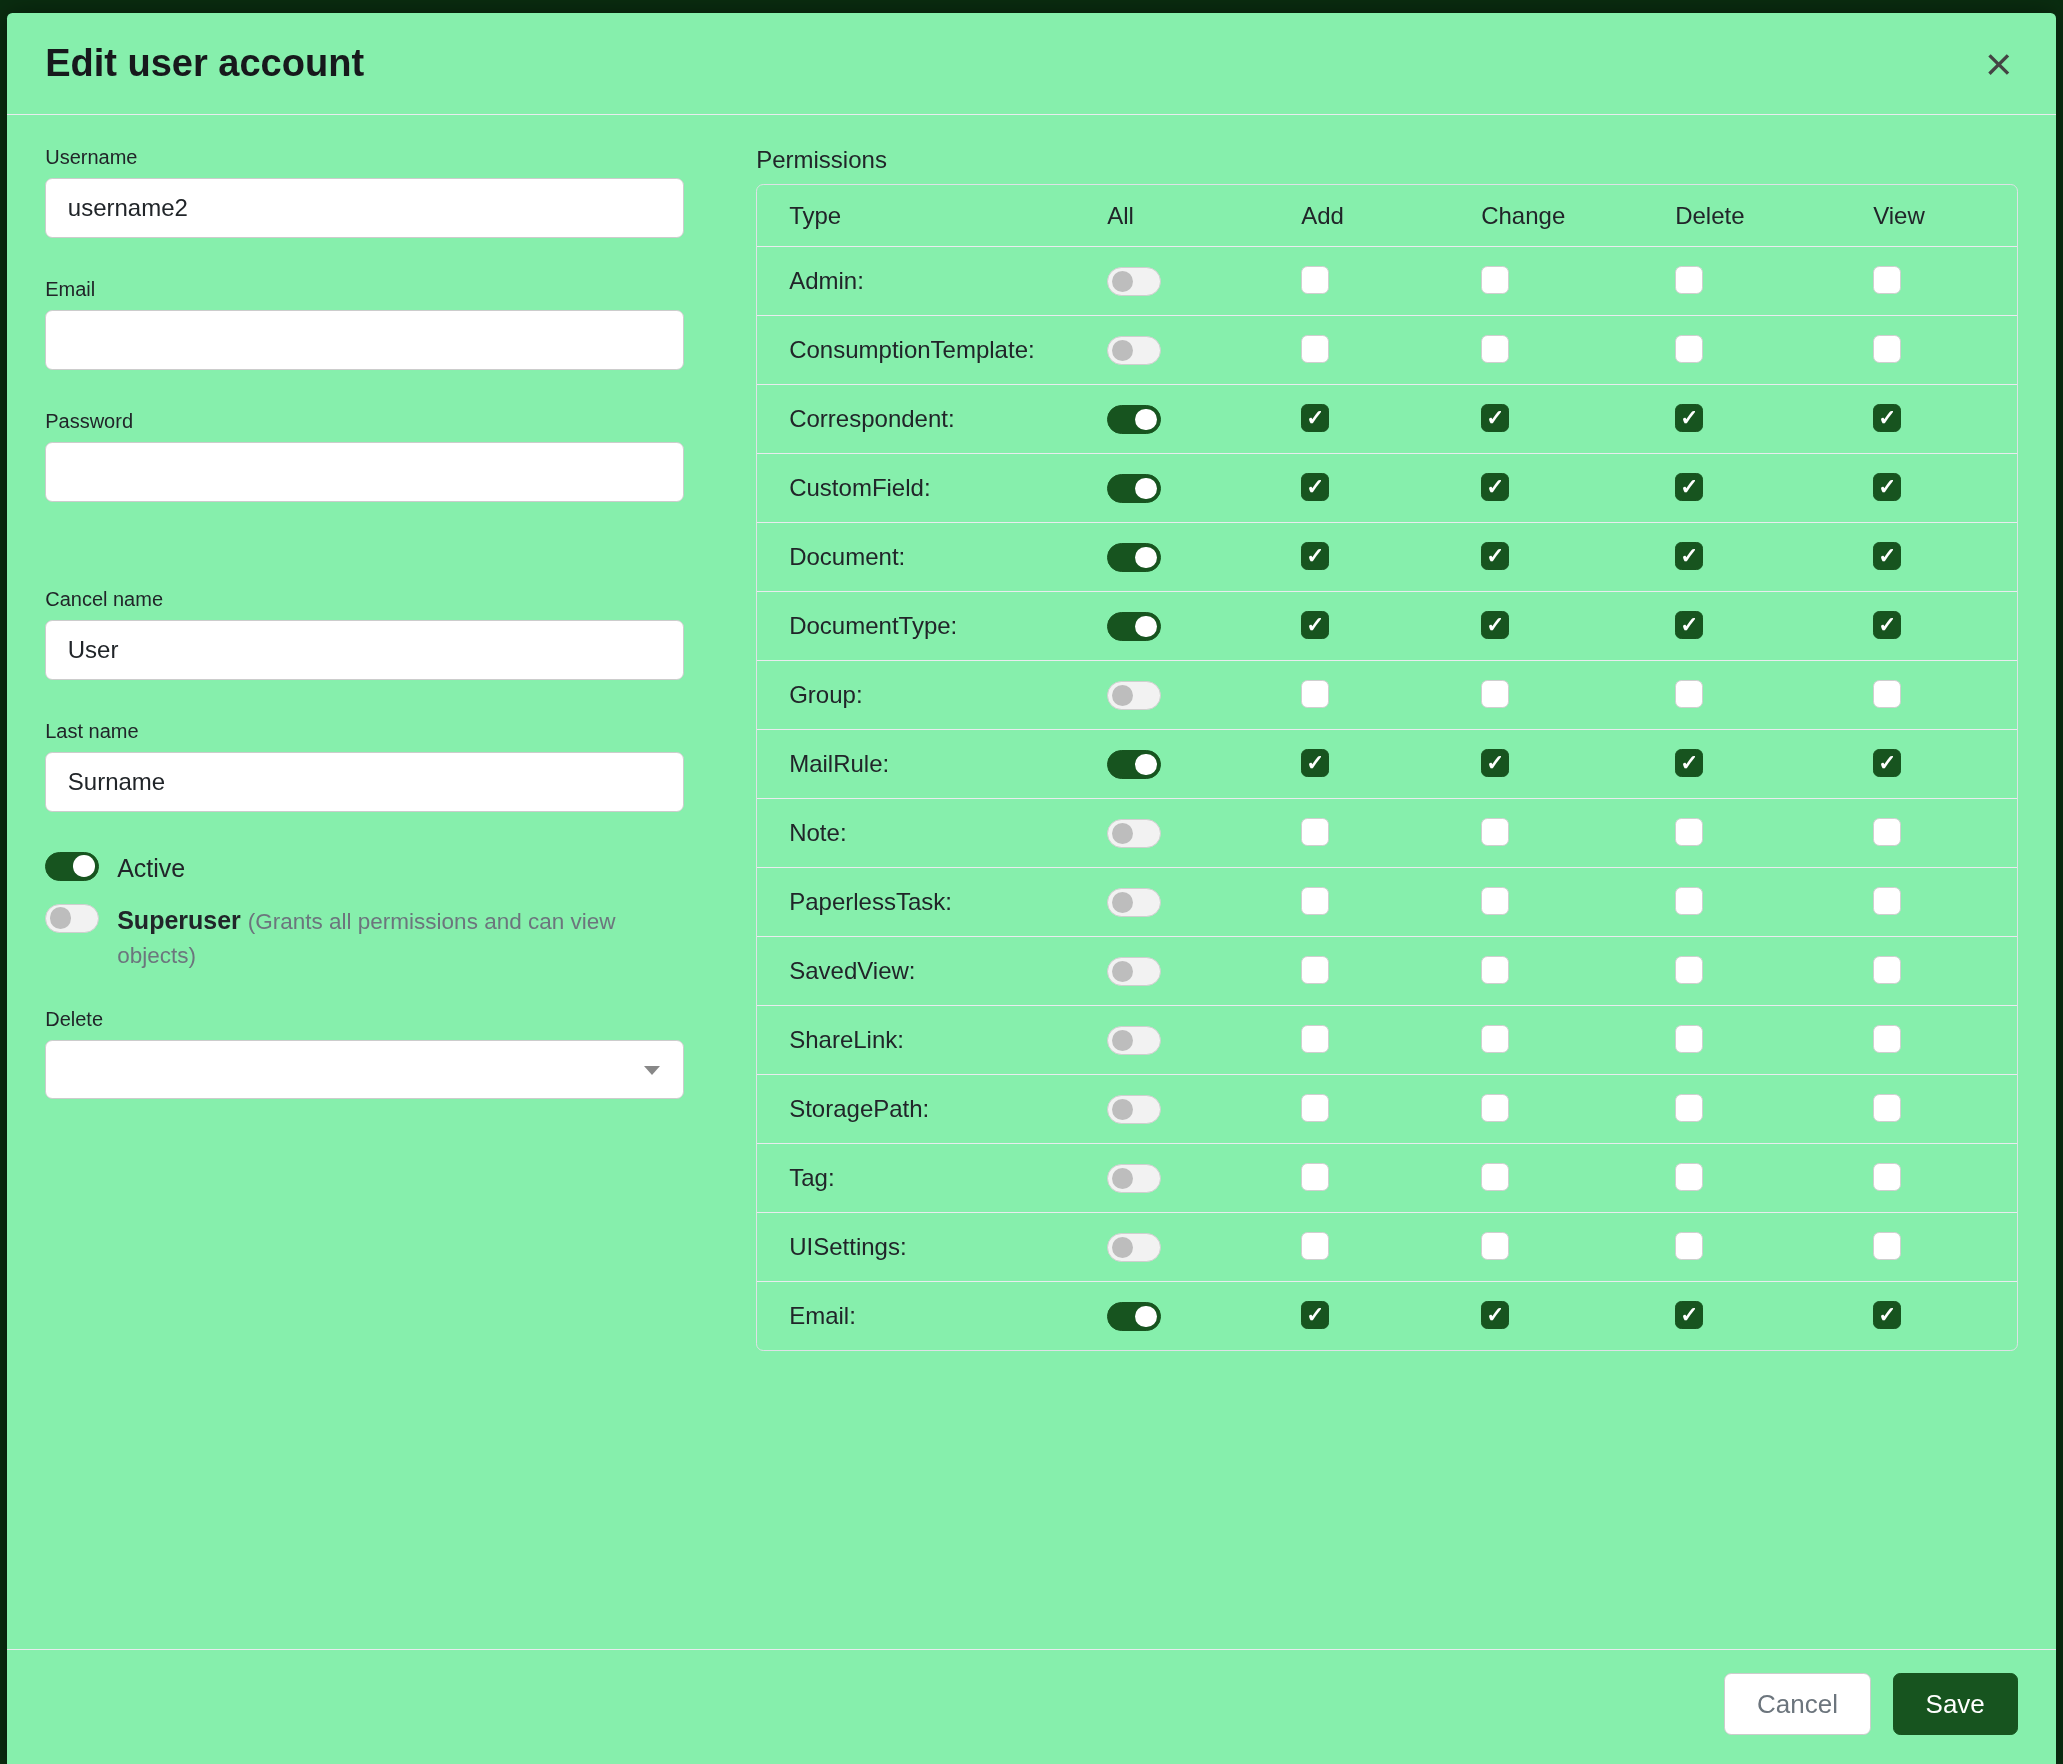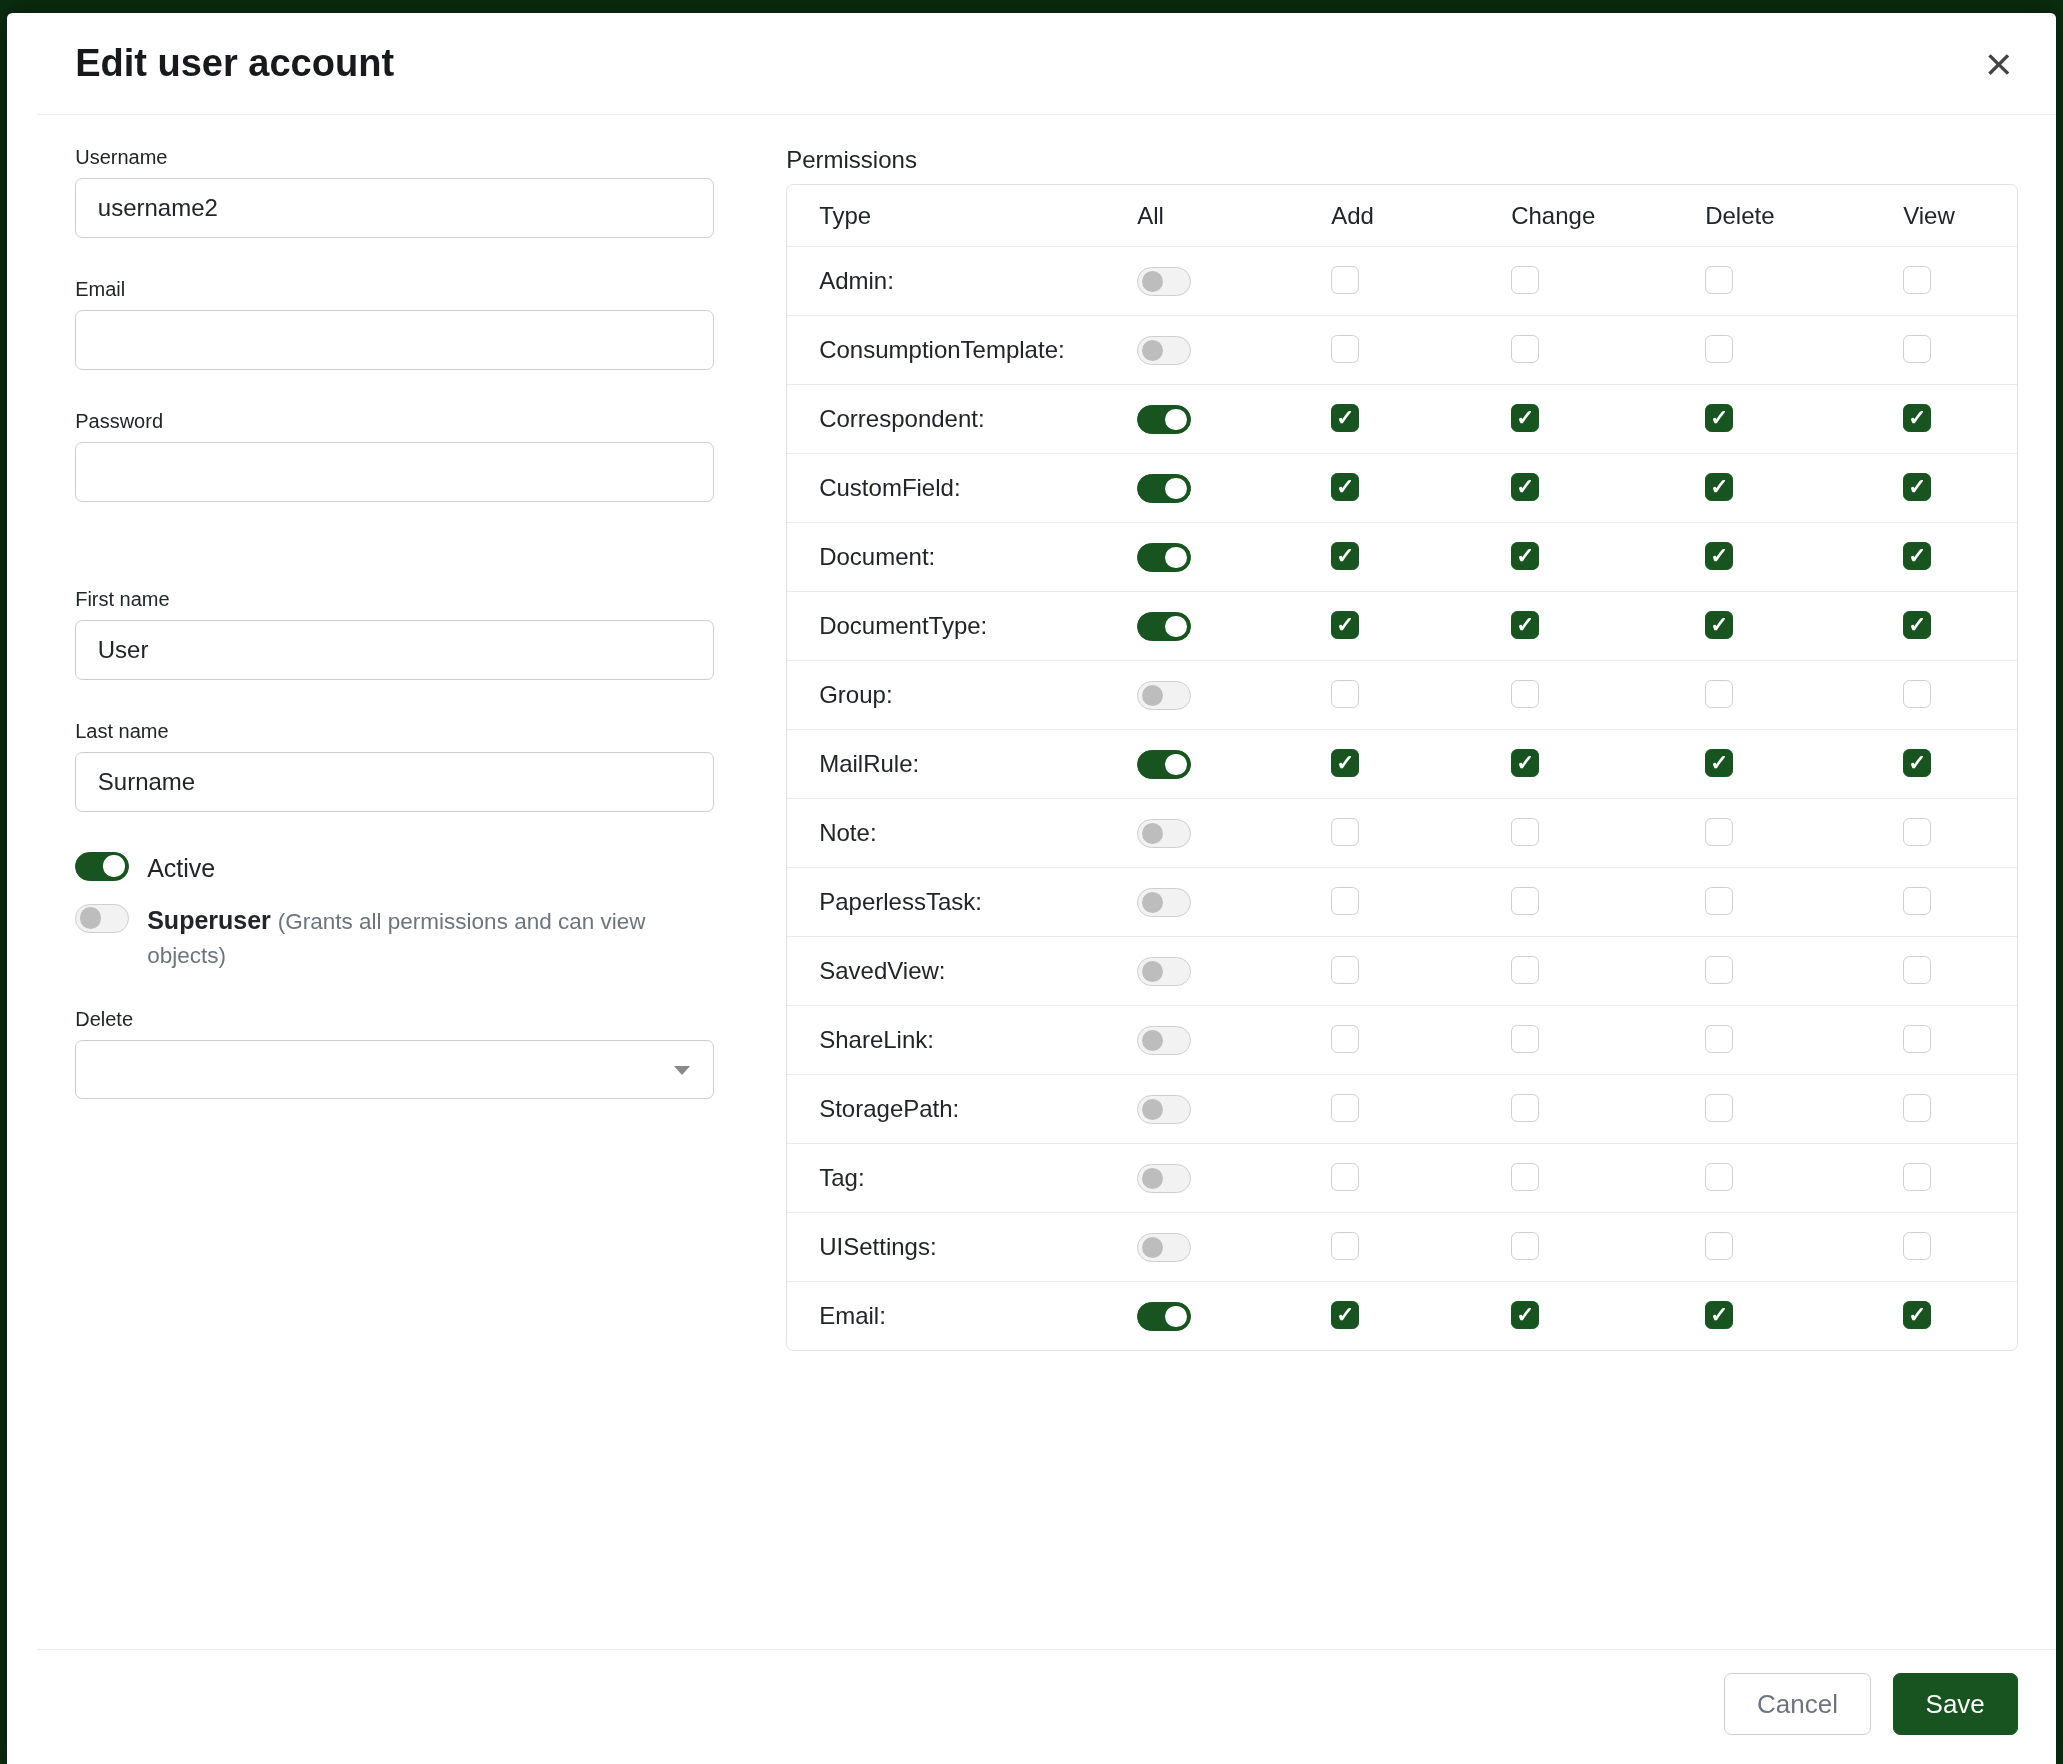--- a/index.html
+++ b/index.html
@@ -10,26 +10,25 @@
   html,body{width:2063px;height:1764px;}
   body{
     font-family:"Liberation Sans", sans-serif;
     background:var(--backdrop);
     overflow:hidden;
     color:#212529;
   }
   .modal{
     position:absolute;
     top:12.6px;left:7.2px;right:7.2px;bottom:0;
-    background:#ffffff;
+    background:#86efac;
     border-radius:5.4px 5.4px 0 0;
     display:flex;
     flex-direction:column;
     box-shadow:0 0 27px rgba(0,0,0,.4);
-    padding-left:30px;
   }
   
   .modal-header{
     flex:0 0 auto;
     display:flex;
     align-items:center;
     justify-content:space-between;
     padding:27px 38px;
     border-bottom:0.9px solid #e9ecef;
   }
@@ -236,21 +235,21 @@
 
       <div class="field-label">Username</div>
       <input class="text-input" type="text" value="username2" style="">
 
       <div class="field-label">Email</div>
       <input class="text-input" type="text" value="" style="">
 
       <div class="field-label">Password</div>
       <input class="text-input password-extra" type="password" value="" style="">
 
-      <div class="field-label">First name</div>
+      <div class="field-label">Cancel name</div>
       <input class="text-input" type="text" value="User" style="">
 
       <div class="field-label">Last name</div>
       <input class="text-input" type="text" value="Surname" style="">
 
       <div class="switch-row">
         <span class="toggle on">
             <span class="knob"></span>
           </span>
         <span class="switch-label">Active</span>

